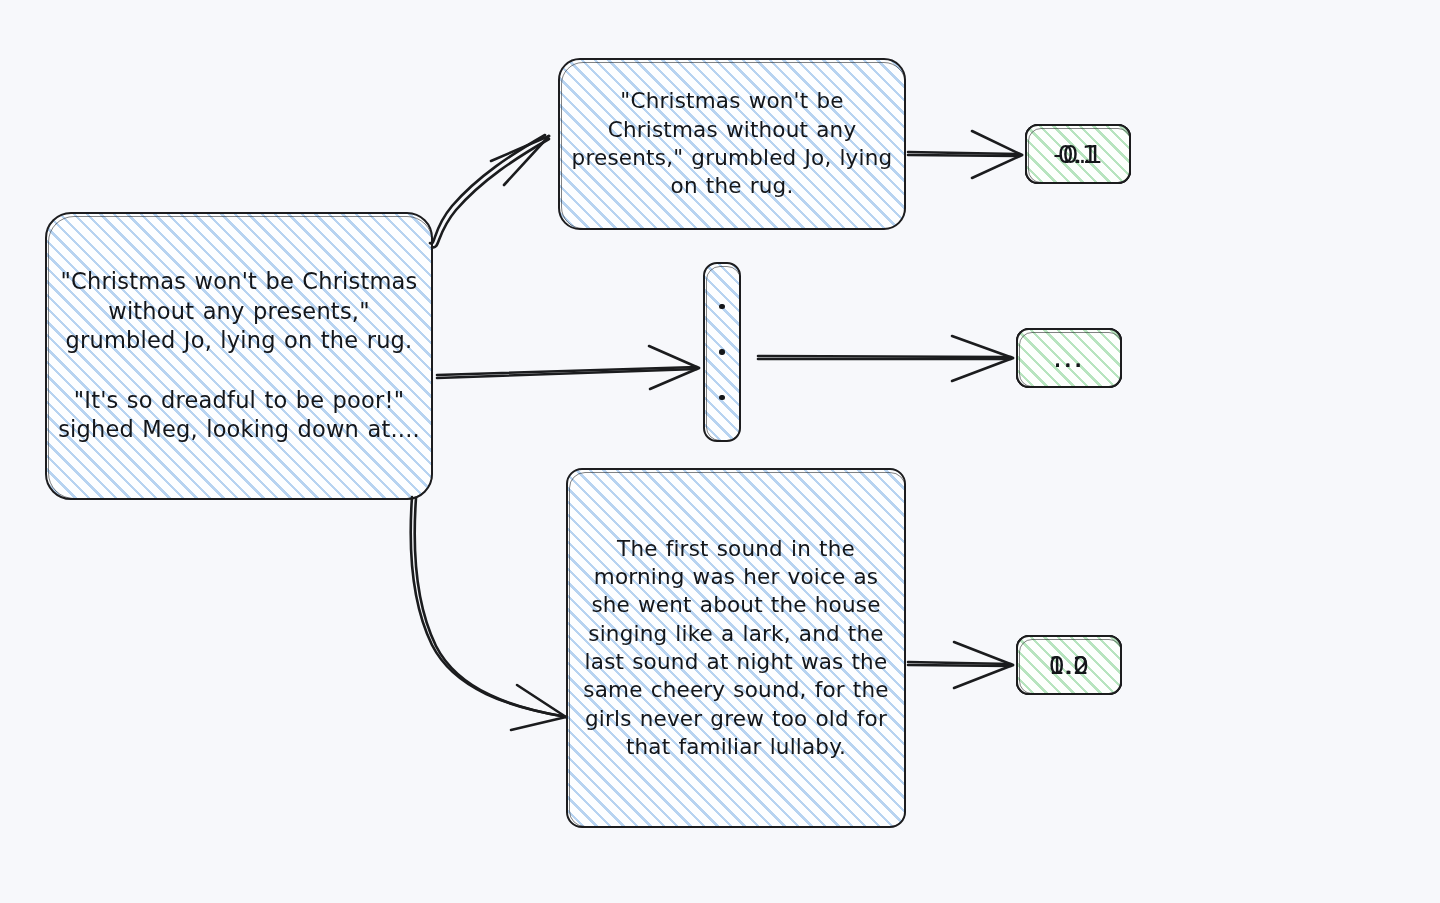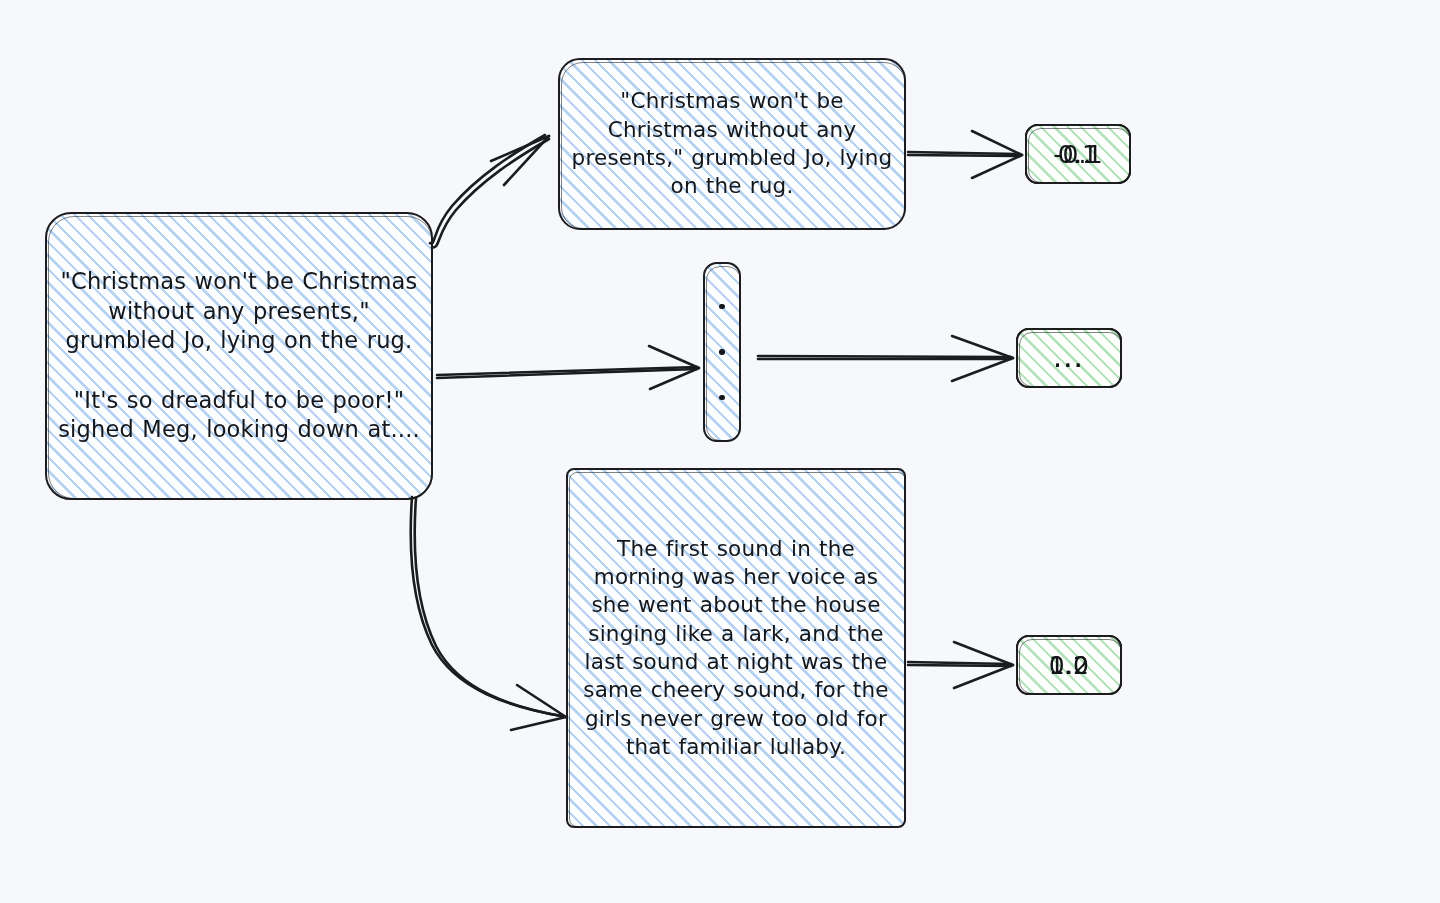--- a/index.html
+++ b/index.html
@@ -108,21 +108,21 @@
     height: 180px;
     border-radius: 14px;
   }
 
   #chunk-3 {
     left: 566px;
     top: 468px;
     width: 340px;
     height: 360px;
     font-size: 21.5px;
-    border-radius: 8px;
+    border-radius: 16px;
   }
 
   .vdots {
     position: relative;
     z-index: 2;
     display: flex;
     flex-direction: column;
     align-items: center;
     justify-content: center;
     gap: 40px;

